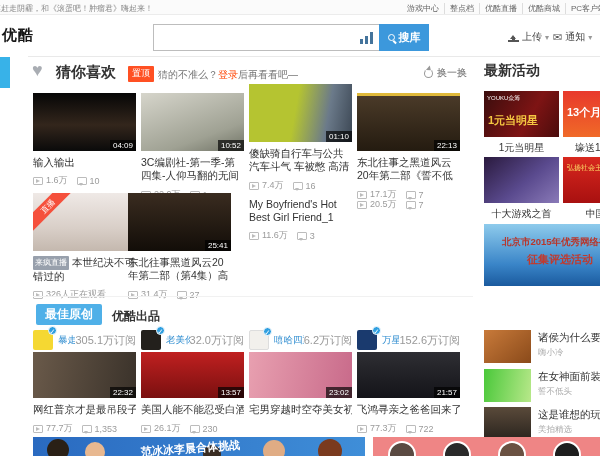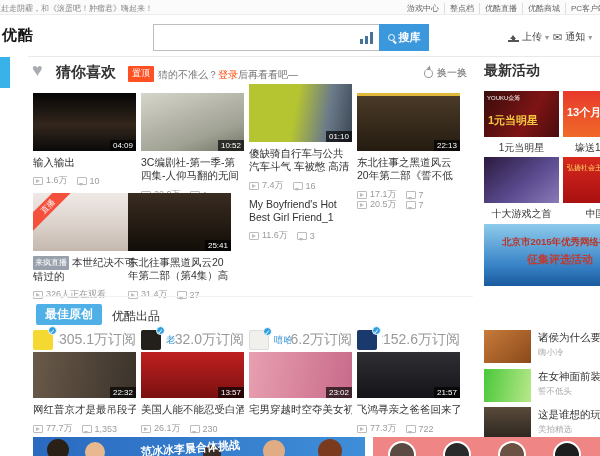--- a/index.html
+++ b/index.html
@@ -76,30 +76,30 @@
   .b3{background:linear-gradient(140deg,#2a1a3e,#5a4a8e 55%,#8a7ab8)}
   .b4{background:linear-gradient(180deg,#d8281e,#a81010)}
   .b4 .yl{position:absolute;left:4px;top:6px;color:#ffe26a;font-size:7px;white-space:nowrap}
   .bwide{position:absolute;left:484px;top:224px;width:152px;height:62px;overflow:hidden;cursor:pointer;
     background:linear-gradient(180deg,#8ecbec,#3a85c8 65%,#1a5a9e);text-align:center}
   .bwide .l1{margin-top:12px;font-size:9.5px;font-weight:bold;color:#b8352a;white-space:nowrap}
   .bwide .l2{margin-top:3px;font-size:11px;font-weight:bold;color:#c03a2e;white-space:nowrap}
   
   .tab-active{position:absolute;left:36px;top:304px;width:66px;height:21px;background:#4fb0e8;color:#fff;
     font-size:12px;font-weight:bold;display:flex;align-items:center;justify-content:center;border-radius:2px;cursor:pointer}
-  .tab-other{position:absolute;left:112px;top:308px;font-size:12px;font-weight:normal;color:#333;cursor:pointer}
+  .tab-other{position:absolute;left:112px;top:308px;font-size:12px;font-weight:bold;color:#333;cursor:pointer}
   .ccard{position:absolute;top:330px;width:103px}
   .chead{display:flex;align-items:center;height:20px}
   .avatar{width:20px;height:20px;border-radius:2px;position:relative;flex:none;cursor:pointer}
   .a1{background:#f5d832}.a2{background:#23201c}.a3{background:#f2f0ec;border:1px solid #ddd}.a4{background:#1a3a6e}
   .check{position:absolute;right:-4px;top:-4px;width:9px;height:9px;background:#2f9fe0;border-radius:50%;
     color:#fff;font-size:7px;line-height:9px;text-align:center;border:1px solid #fff}
   .check::after{content:"✓"}
   .cname{margin-left:5px;font-size:9.5px;color:#2d8cd0;white-space:nowrap;overflow:hidden;cursor:pointer}
-  .csubs{margin-left:auto;font-size:14px;color:#999;white-space:nowrap}
+  .csubs{margin-left:auto;font-size:11px;color:#999;white-space:nowrap}
   .cthumb{margin-top:2px;width:103px;height:46px;position:relative;overflow:hidden;cursor:pointer}
   .c1{background:linear-gradient(100deg,#6a5a4a,#3a322a)}
   .c2{background:linear-gradient(180deg,#c02020,#7a1010)}
   .c3{background:linear-gradient(100deg,#e8a0b0,#c86a8a)}
   .c4{background:linear-gradient(180deg,#2e2e33,#141419)}
   .ctitle{margin-top:5px;font-size:10.5px;color:#333;white-space:nowrap;overflow:hidden;cursor:pointer}
   
   .ritem{position:absolute;left:484px;width:150px;height:35px;cursor:pointer}
   .rthumb{position:absolute;left:0;top:0;width:47px;height:33px;overflow:hidden}
   .r1{background:linear-gradient(140deg,#c87a3a,#8a4a1a)}

